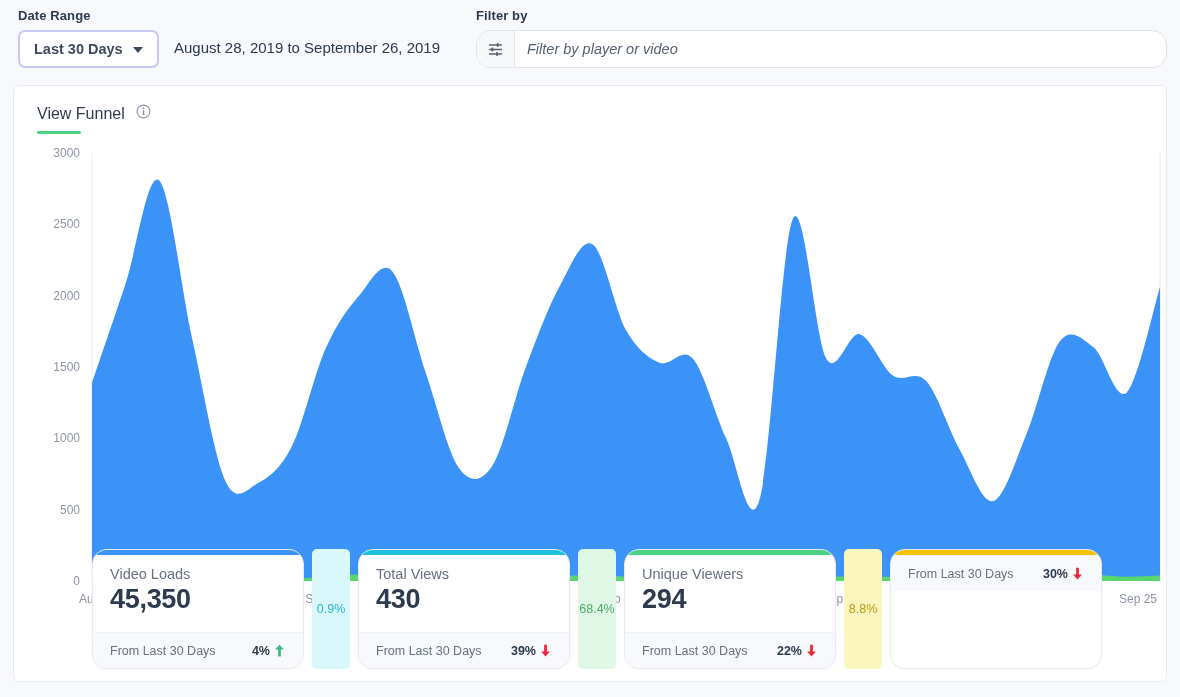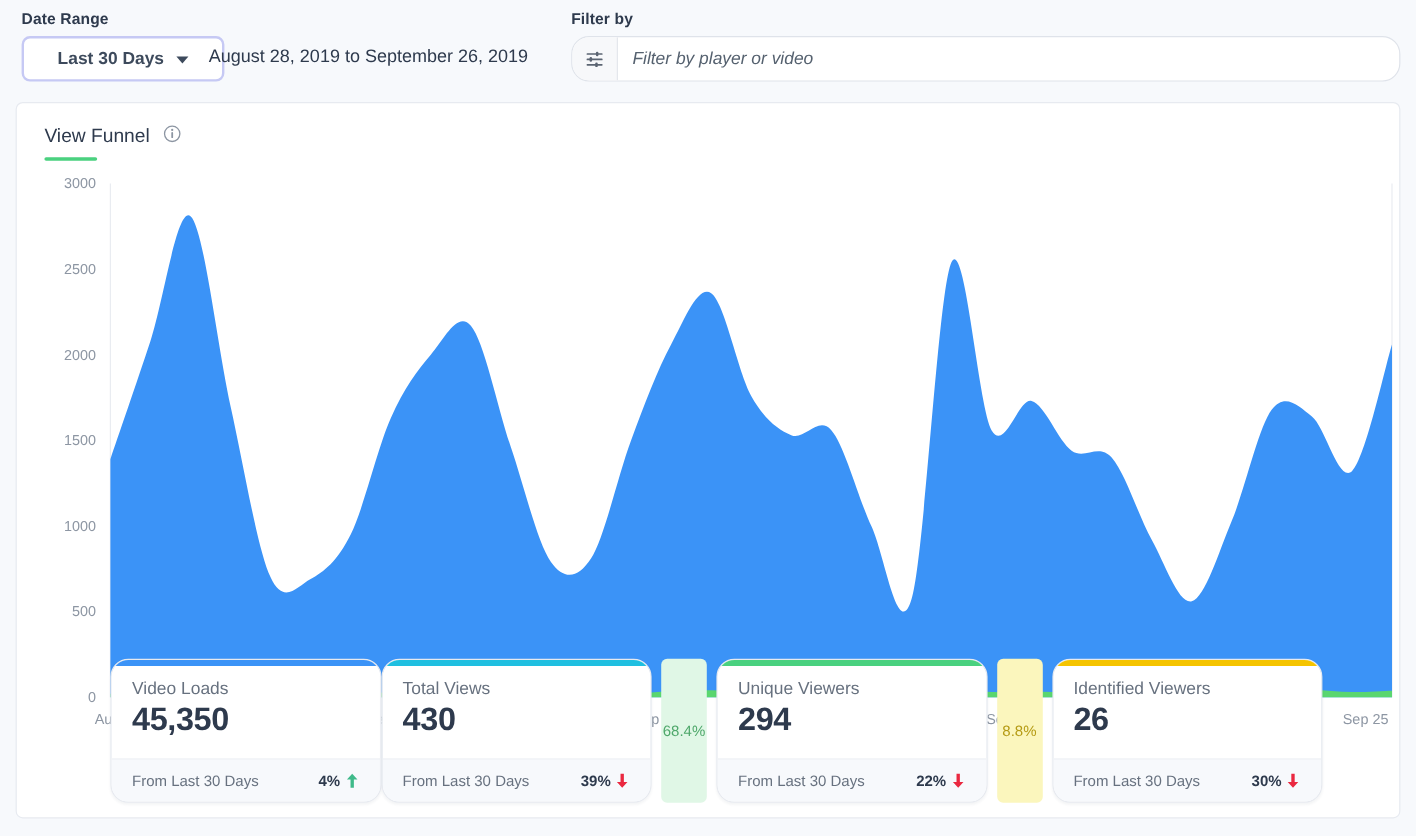--- a/index.html
+++ b/index.html
@@ -16,21 +16,21 @@
     background: #f7f9fc;
   }
   .field-label {
     font-size: 13px; font-weight: bold; color: #2e3a4d;
     letter-spacing: .1px;
   }
   .daterange-block { position: absolute; left: 18px; top: 8px; }
   .daterange-block .field-label { display: block; margin-bottom: 7px; }
   .dd-button {
     display: inline-flex; align-items: center; gap: 10px;
-    height: 38px; padding: 0 28px;
+    height: 38px; padding: 0 14px;
     background: #ffffff;
     border: 2px solid #c6c9f4;
     border-radius: 7px;
     font-size: 14.5px; font-weight: bold; color: #3d4a5c;
     cursor: pointer;
   }
   .caret {
     width: 0; height: 0;
     border-left: 5.5px solid transparent;
     border-right: 5.5px solid transparent;
@@ -231,20 +231,21 @@
          <div class="fcard-label">Video Loads</div>
          <div class="fcard-value">45,350</div>
        </div>
        <div class="fcard-foot">
          <span class="foot-from">From Last 30 Days</span>
          <span class="foot-delta"><span>4%</span><svg class="arrow" viewBox="0 0 12 13" aria-hidden="true">
               <path d="M6 0.8 L10.4 5.6 L7.4 5.6 L7.4 12.4 L4.6 12.4 L4.6 5.6 L1.6 5.6 Z" fill="#3fba8a"></path>
             </svg></span>
        </div>
       </div>
+      <div class="connector" style="background: rgb(216, 248, 251); color: rgb(43, 183, 207);">0.9%</div>
       <div class="fcard">
         <div class="fcard-bar" style="background:#1fbfe0"></div>
        <div class="fcard-body">
          <div class="fcard-label">Total Views</div>
          <div class="fcard-value">430</div>
        </div>
        <div class="fcard-foot">
          <span class="foot-from">From Last 30 Days</span>
          <span class="foot-delta"><span>39%</span><svg class="arrow" viewBox="0 0 12 13" aria-hidden="true">
               <path d="M6 12.4 L1.6 7.6 L4.6 7.6 L4.6 0.8 L7.4 0.8 L7.4 7.6 L10.4 7.6 Z" fill="#ea2840"></path>
@@ -261,24 +262,20 @@
        <div class="fcard-foot">
          <span class="foot-from">From Last 30 Days</span>
          <span class="foot-delta"><span>22%</span><svg class="arrow" viewBox="0 0 12 13" aria-hidden="true">
               <path d="M6 12.4 L1.6 7.6 L4.6 7.6 L4.6 0.8 L7.4 0.8 L7.4 7.6 L10.4 7.6 Z" fill="#ea2840"></path>
             </svg></span>
        </div>
       </div>
       <div class="connector" style="background: rgb(251, 246, 189); color: rgb(181, 155, 21);">8.8%</div>
       <div class="fcard">
         <div class="fcard-bar" style="background:#f5c400"></div>
-       <div class="fcard-body">
-         <div class="fcard-label">Identified Viewers</div>
-         <div class="fcard-value">26</div>
-       </div>
        <div class="fcard-foot">
          <span class="foot-from">From Last 30 Days</span>
          <span class="foot-delta"><span>30%</span><svg class="arrow" viewBox="0 0 12 13" aria-hidden="true">
               <path d="M6 12.4 L1.6 7.6 L4.6 7.6 L4.6 0.8 L7.4 0.8 L7.4 7.6 L10.4 7.6 Z" fill="#ea2840"></path>
             </svg></span>
        </div>
       </div>
     </div>
 
 </div>

